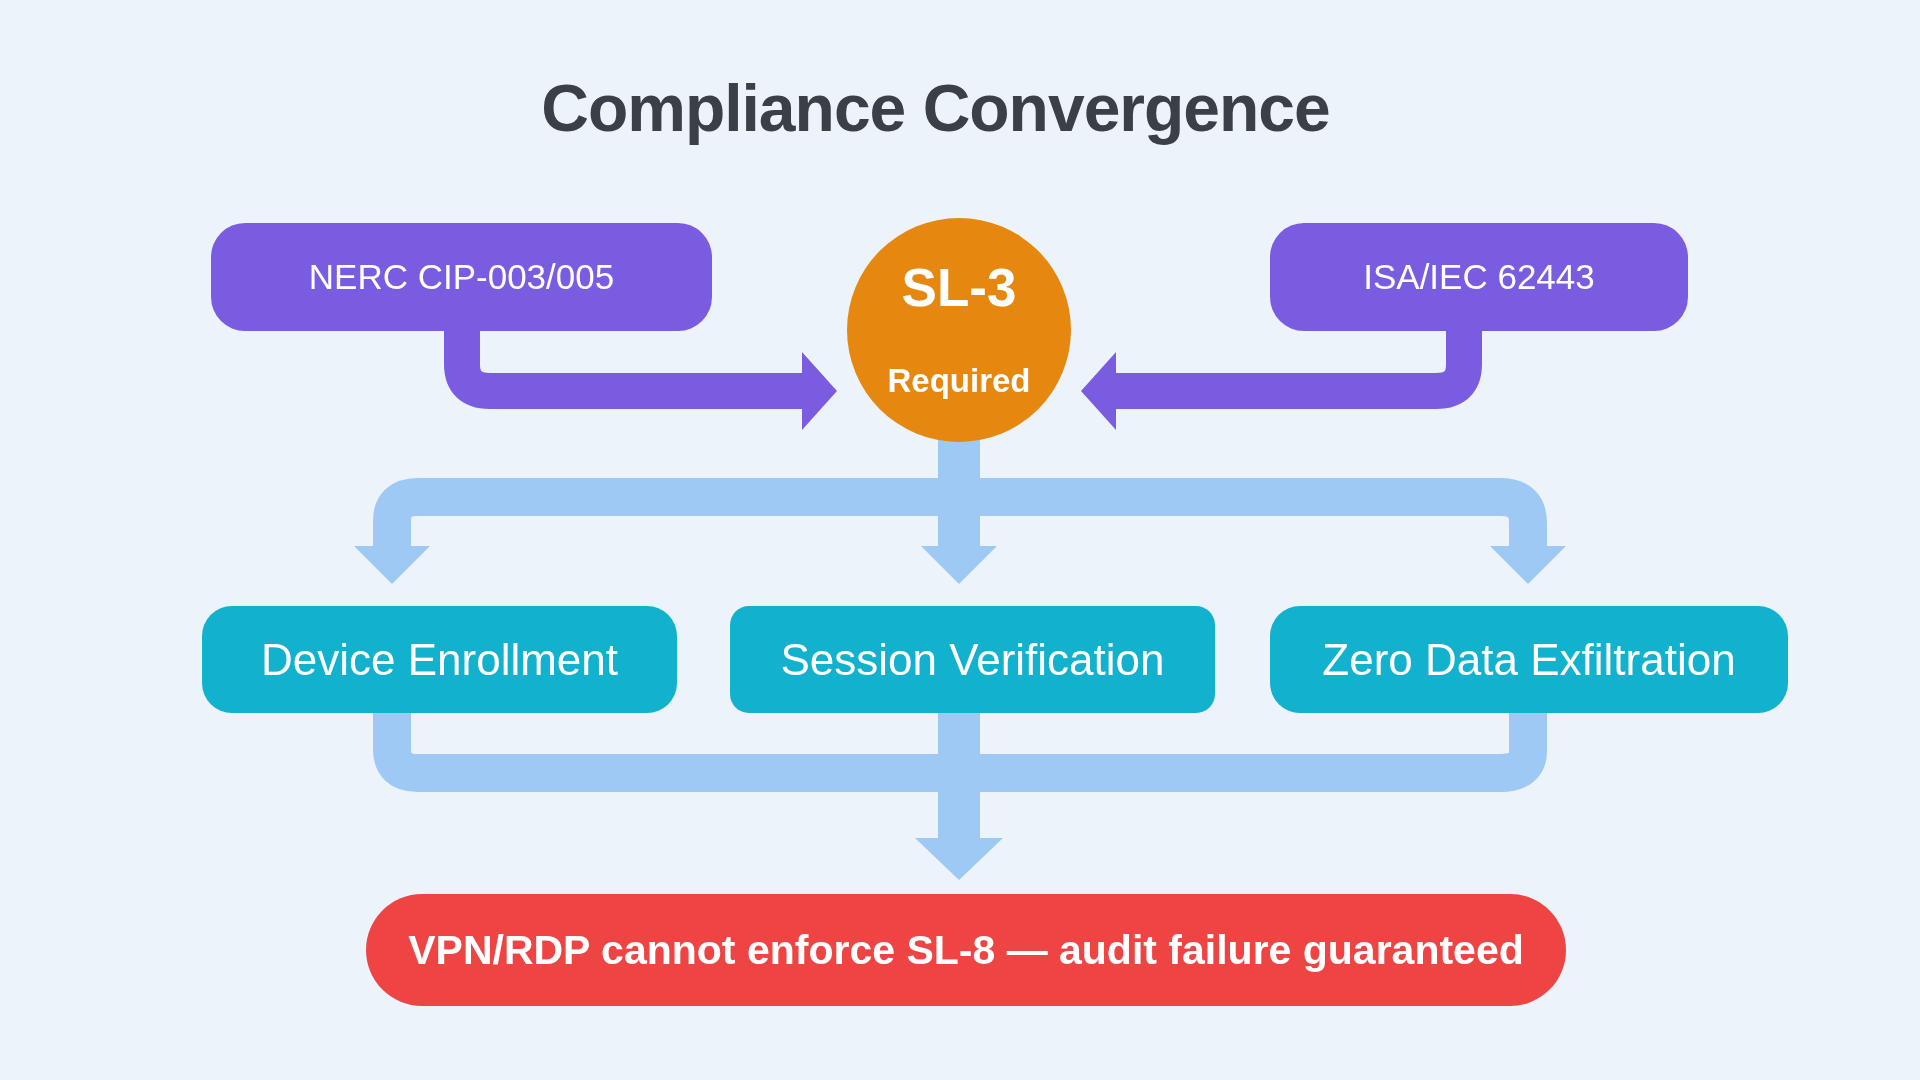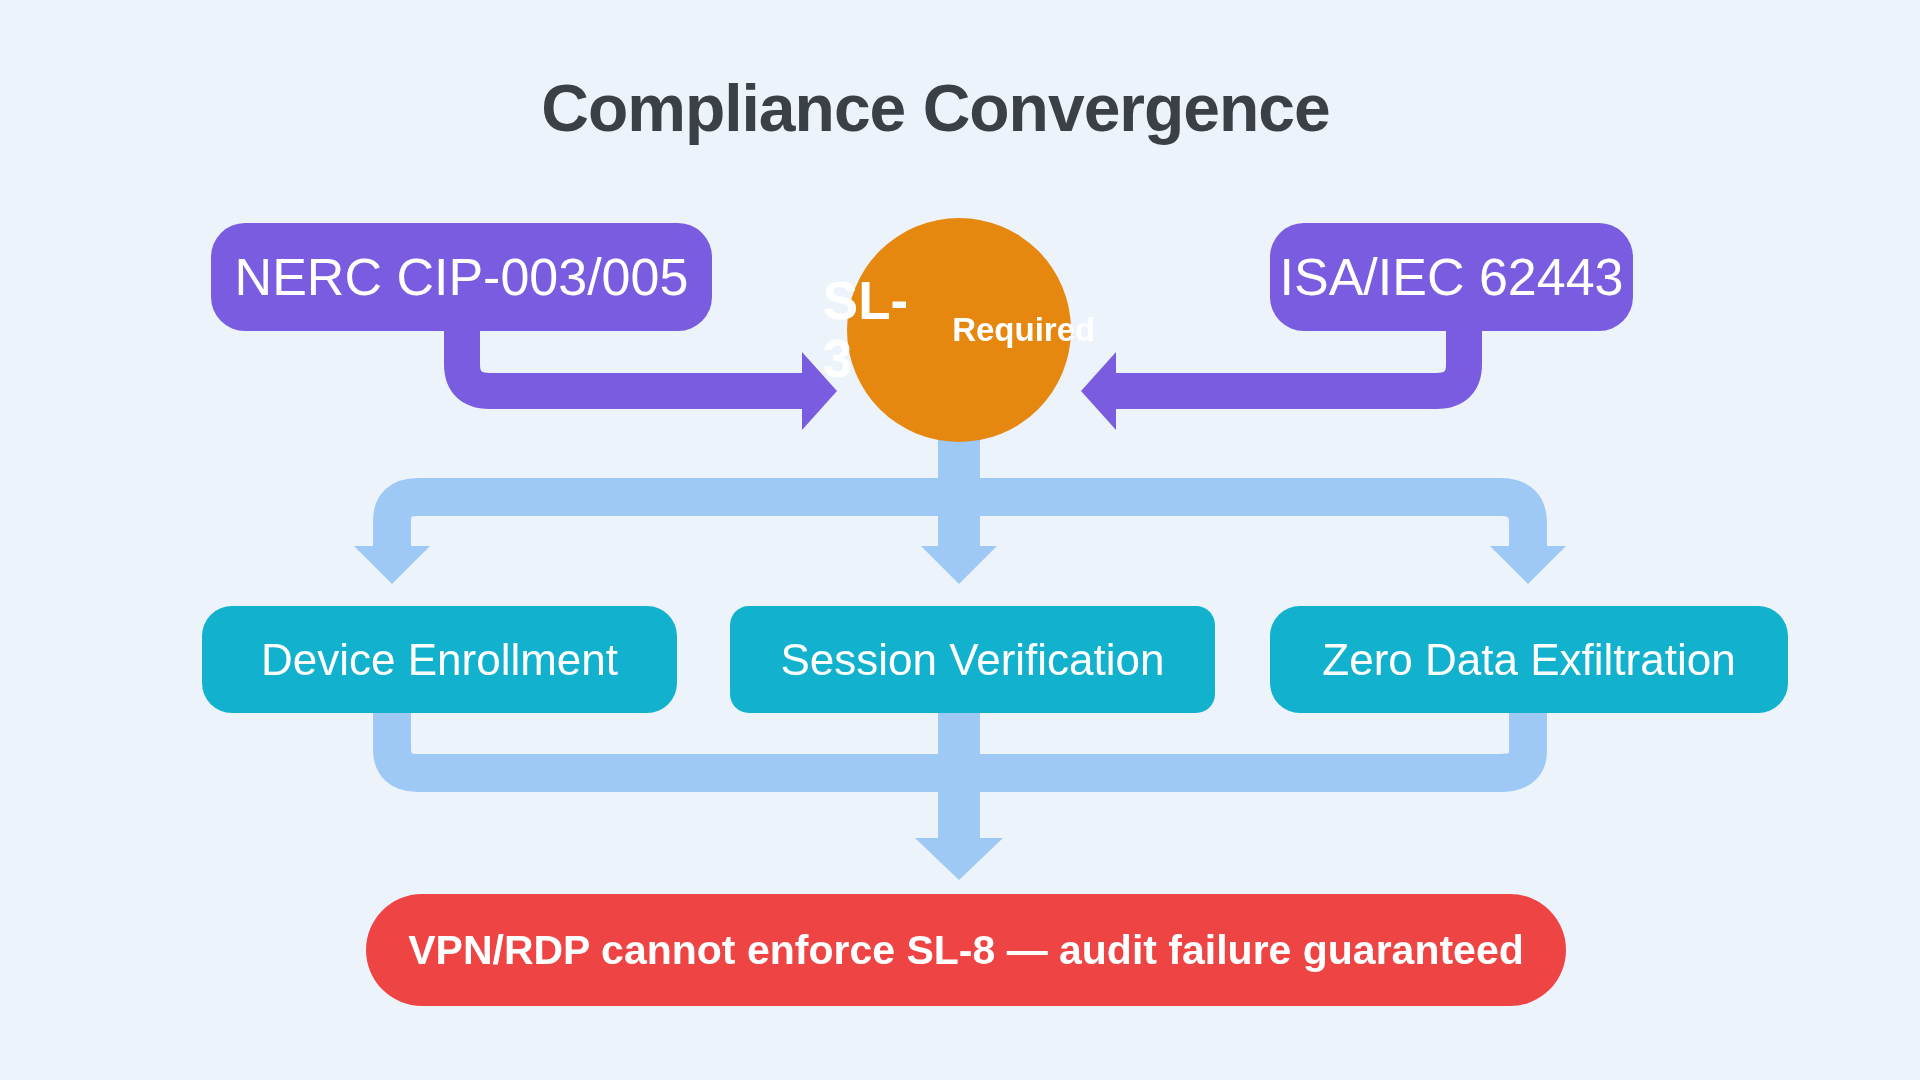--- a/index.html
+++ b/index.html
@@ -34,31 +34,31 @@
   .fill-blue{fill:var(--blue);stroke:none;}
 
   .node{
     position:absolute;
     display:flex;align-items:center;justify-content:center;
     color:var(--text_light);
   }
   .source-box{
     background:var(--purple);
     border-radius:34px;
-    font-size:52px;font-weight:500;
+    font-size:35px;font-weight:500;
     top:223px;height:108px;
   }
   .source-box.left{left:211px;width:501px;}
-  .source-box.right{left:1270px;width:363px;}
+  .source-box.right{left:1270px;width:418px;}
 
   .hub-circle{
     background:var(--orange);
     border-radius:50%;
     left:847px;top:218px;width:224px;height:224px;
-    flex-direction:row;
+    flex-direction:column;
     gap:44px;
   }
   .hub-line1{font-size:53px;font-weight:700;line-height:1.1;}
   .hub-line2{font-size:33px;font-weight:600;line-height:1.2;}
 
   .req-box{
     background:var(--teal);
     border-radius:30px;
     top:606px;height:107px;
     font-size:44px;font-weight:500;

